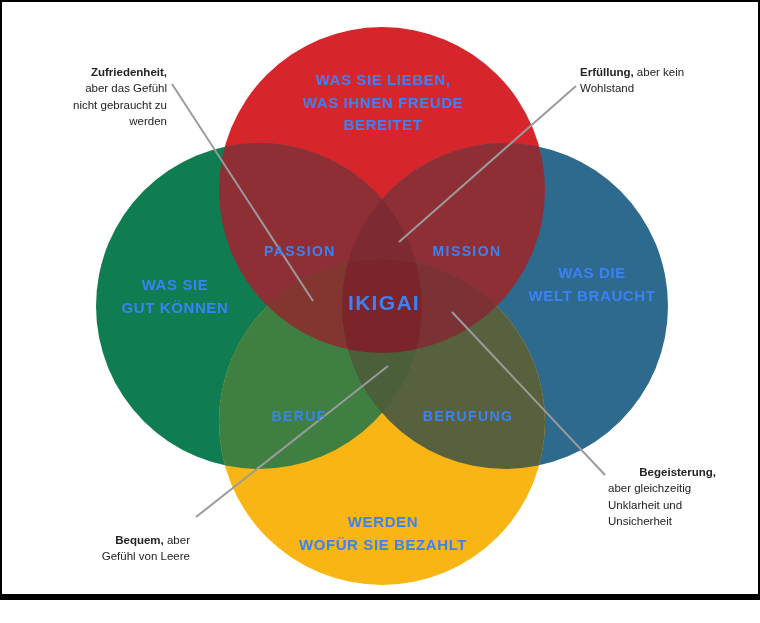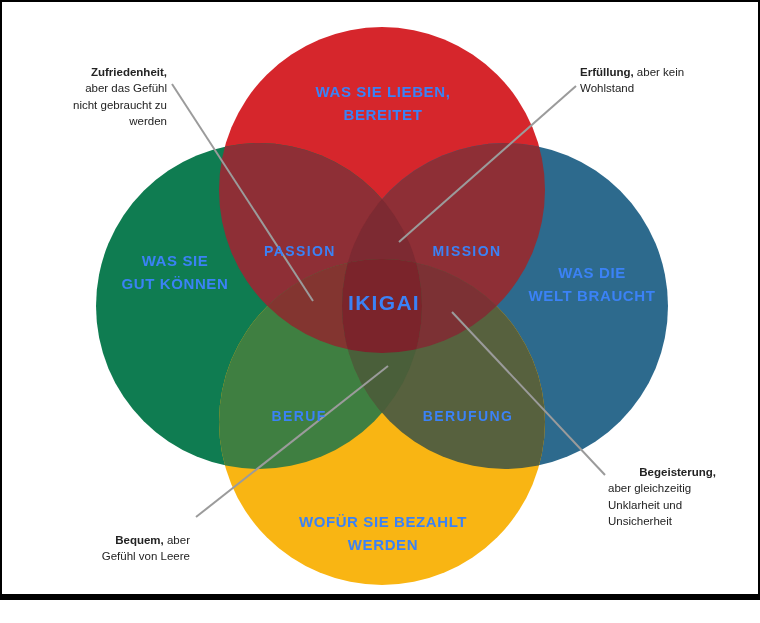--- a/index.html
+++ b/index.html
@@ -93,33 +93,34 @@
       </g>
 
     <line x1="172" y1="84" x2="313" y2="301" stroke-width="2" stroke="#9b9b9b"></line>
     <line x1="576" y1="86" x2="399" y2="242" stroke-width="2" stroke="#9b9b9b"></line>
     <line x1="196" y1="517" x2="388" y2="366" stroke-width="2" stroke="#9b9b9b"></line>
     <line x1="605" y1="475" x2="452" y2="312" stroke-width="2" stroke="#9b9b9b"></line>
   </svg>
 
   <div class="label circle-name" style="left:383px; top:103px;">
     <div>WAS SIE LIEBEN,</div>
+    <div>WAS IHNEN FREUDE</div>
     <div>BEREITET</div>
   </div>
-  <div class="label circle-name" style="left:175px; top:272px;">
+  <div class="label circle-name" style="left:175px; top:296px;">
     <div>WAS SIE</div>
     <div>GUT KÖNNEN</div>
   </div>
   <div class="label circle-name" style="left:592px; top:284px;">
     <div>WAS DIE</div>
     <div>WELT BRAUCHT</div>
   </div>
   <div class="label circle-name" style="left:383px; top:533px;">
+    <div>WERDEN</div>
     <div>WOFÜR SIE BEZAHLT</div>
-    <div>WERDEN</div>
   </div>
 
   <div class="label zone-name" style="left:300px; top:231px;">PASSION</div>
   <div class="label zone-name" style="left:467px; top:231px;">MISSION</div>
   <div class="label zone-name" style="left:299px; top:396px;">BERUF</div>
   <div class="label zone-name" style="left:468px; top:396px;">BERUFUNG</div>
   <div class="label ikigai-name" style="left:384px; top:303px;">IKIGAI</div>
 
   <div class="annotation ta-right" style="left:62px; top:64px; width:105px;">
     <span class="b block">Zufriedenheit,</span><span> aber das Gefühl nicht gebraucht zu werden</span>

